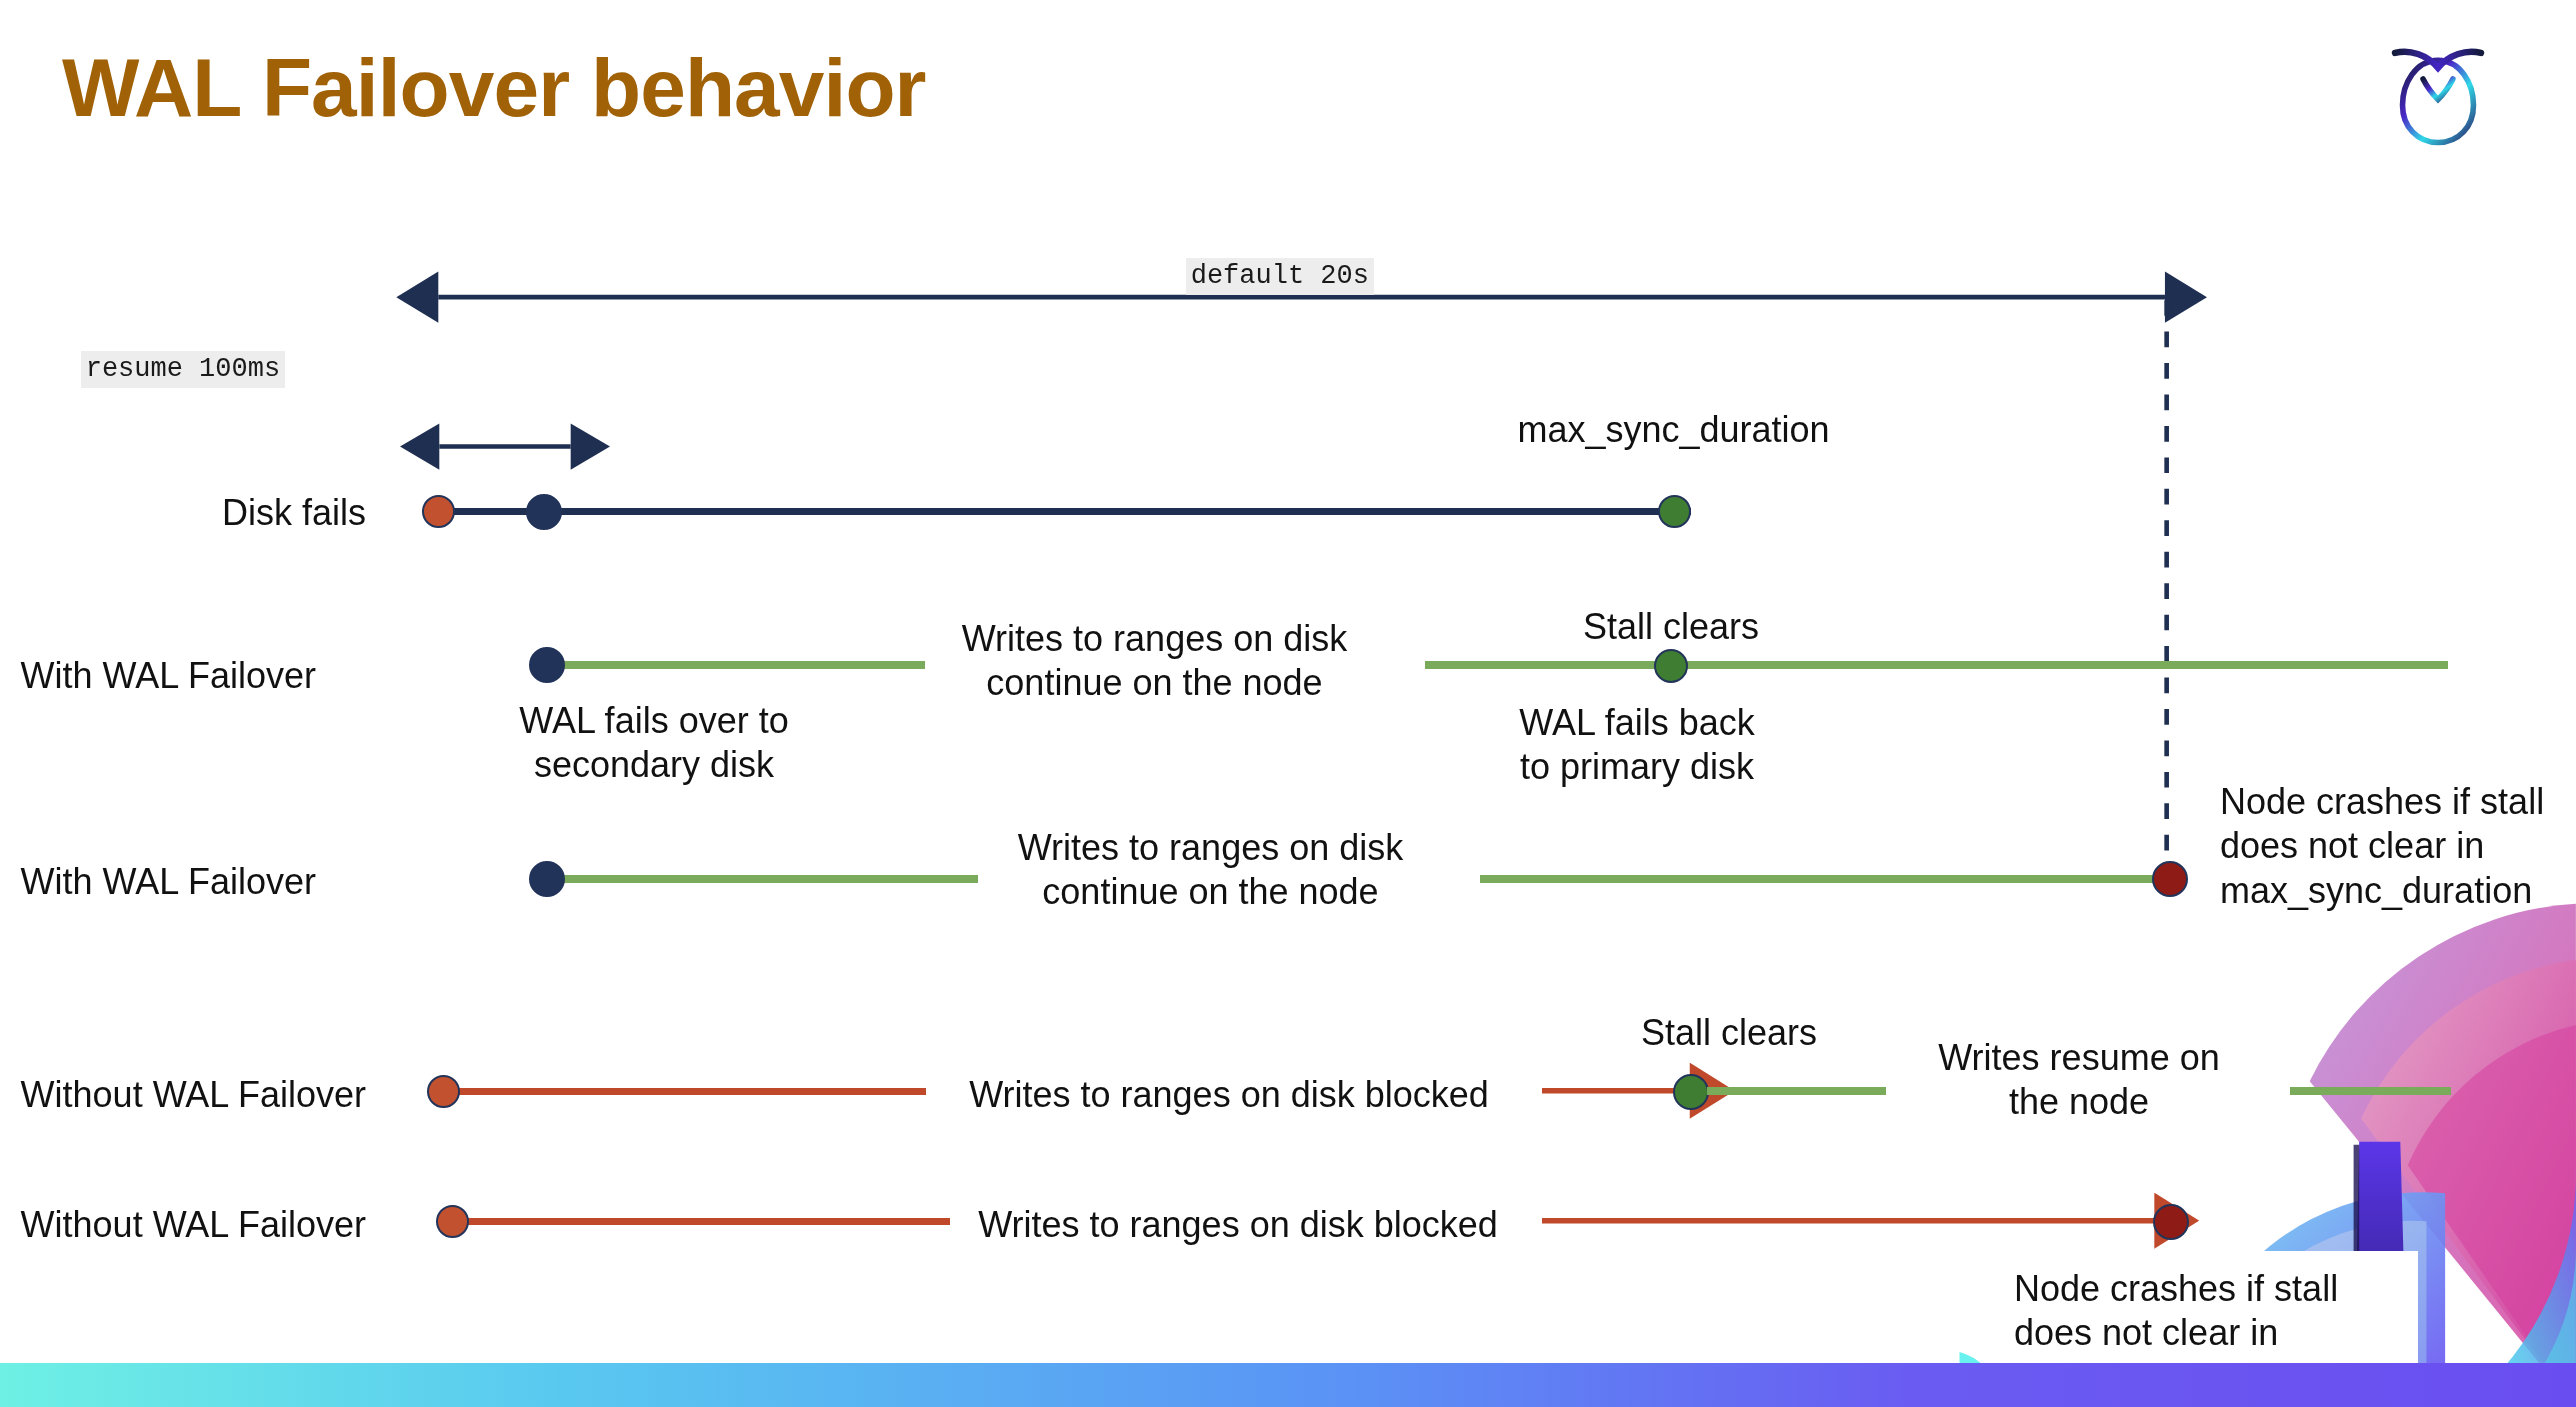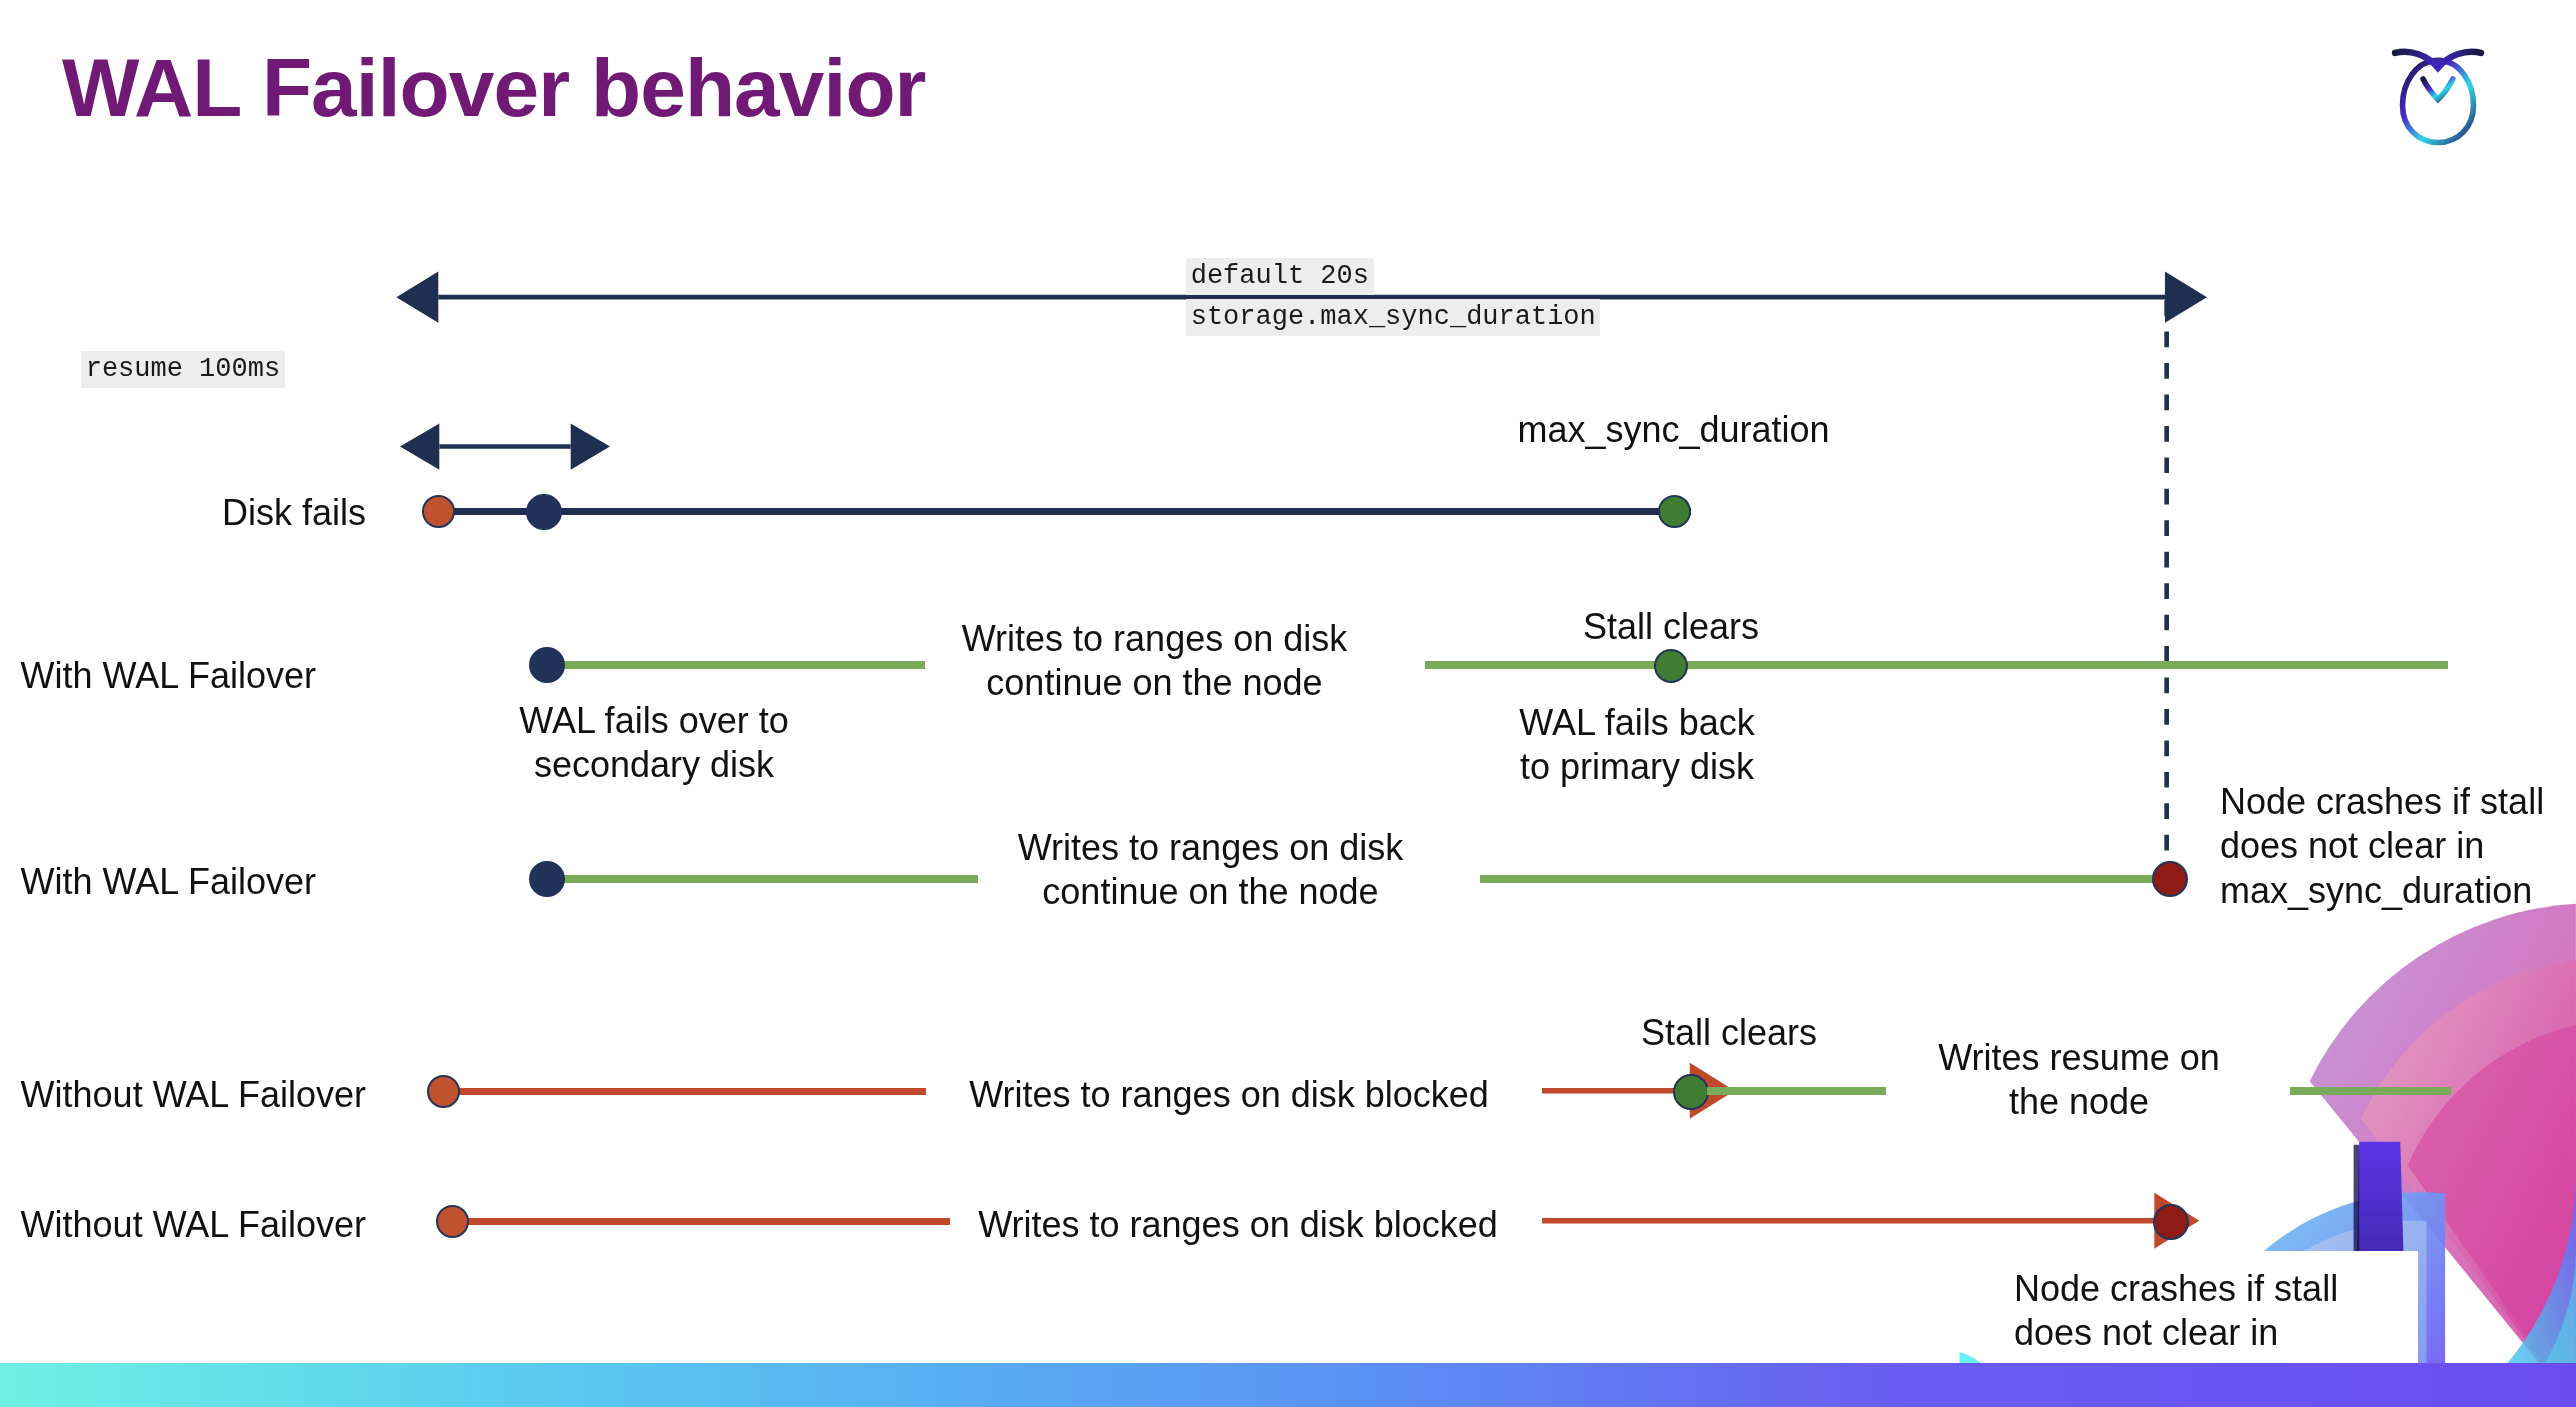--- a/index.html
+++ b/index.html
@@ -8,21 +8,21 @@
     background:#ffffff;
     font-family:"Liberation Sans", sans-serif;
     overflow:hidden;
     position:relative;
   }
   #slide{position:absolute;inset:0;width:2576px;height:1408px;overflow:hidden;background:#fff;}
 
   
   #title{
     position:absolute;left:62px;top:45px;
-    font-size:82px;font-weight:700;color:#701a75;
+    font-size:82px;font-weight:700;color:#a16207;
     letter-spacing:-0.9px;line-height:1.05;
     white-space:nowrap;
   }
 
   
   #logo{position:absolute;left:2382px;top:32px;width:112px;height:122px;}
 
   
   #bottom-bar{
     position:absolute;left:0;bottom:0;width:2576px;height:45px;
@@ -174,21 +174,20 @@
       </marker>
     </defs>
     <line x1="28" y1="28" x2="1878" y2="28" stroke="#1f2f51" stroke-width="5" marker-start="url(#ar-l)" marker-end="url(#ar-r)"></line>
   </svg>
 
   <svg class="tl" style="left:2150px;top:297px;width:37px;height:589px;" viewBox="0 0 40 630" width="37" height="589">
     <line x1="18" y1="0" x2="18" y2="625" stroke="#1f2f51" stroke-width="5" stroke-dasharray="17 17"></line>
   </svg>
 
   <div class="code-chip" style="left:1142px;top:258px;">default 20s</div>
-  <div class="code-chip" style="left:1142px;top:299px;">storage.max_sync_duration</div>
 
   <div class="code-chip" style="left:37px;top:351px;">resume 100ms</div>
 
   <svg class="tl" style="left:416px;top:428px;width:178px;height:37px;" viewBox="0 0 190 40" width="178" height="37">
     <defs>
       <marker id="ar2-l" markerWidth="10" markerHeight="10" refX="8.5" refY="5" orient="auto">
         <path d="M8.5,0 L8.5,10 L0,5 Z" fill="#1f2f51"></path>
       </marker>
       <marker id="ar2-r" markerWidth="10" markerHeight="10" refX="1.5" refY="5" orient="auto">
         <path d="M1.5,0 L1.5,10 L10,5 Z" fill="#1f2f51"></path>

